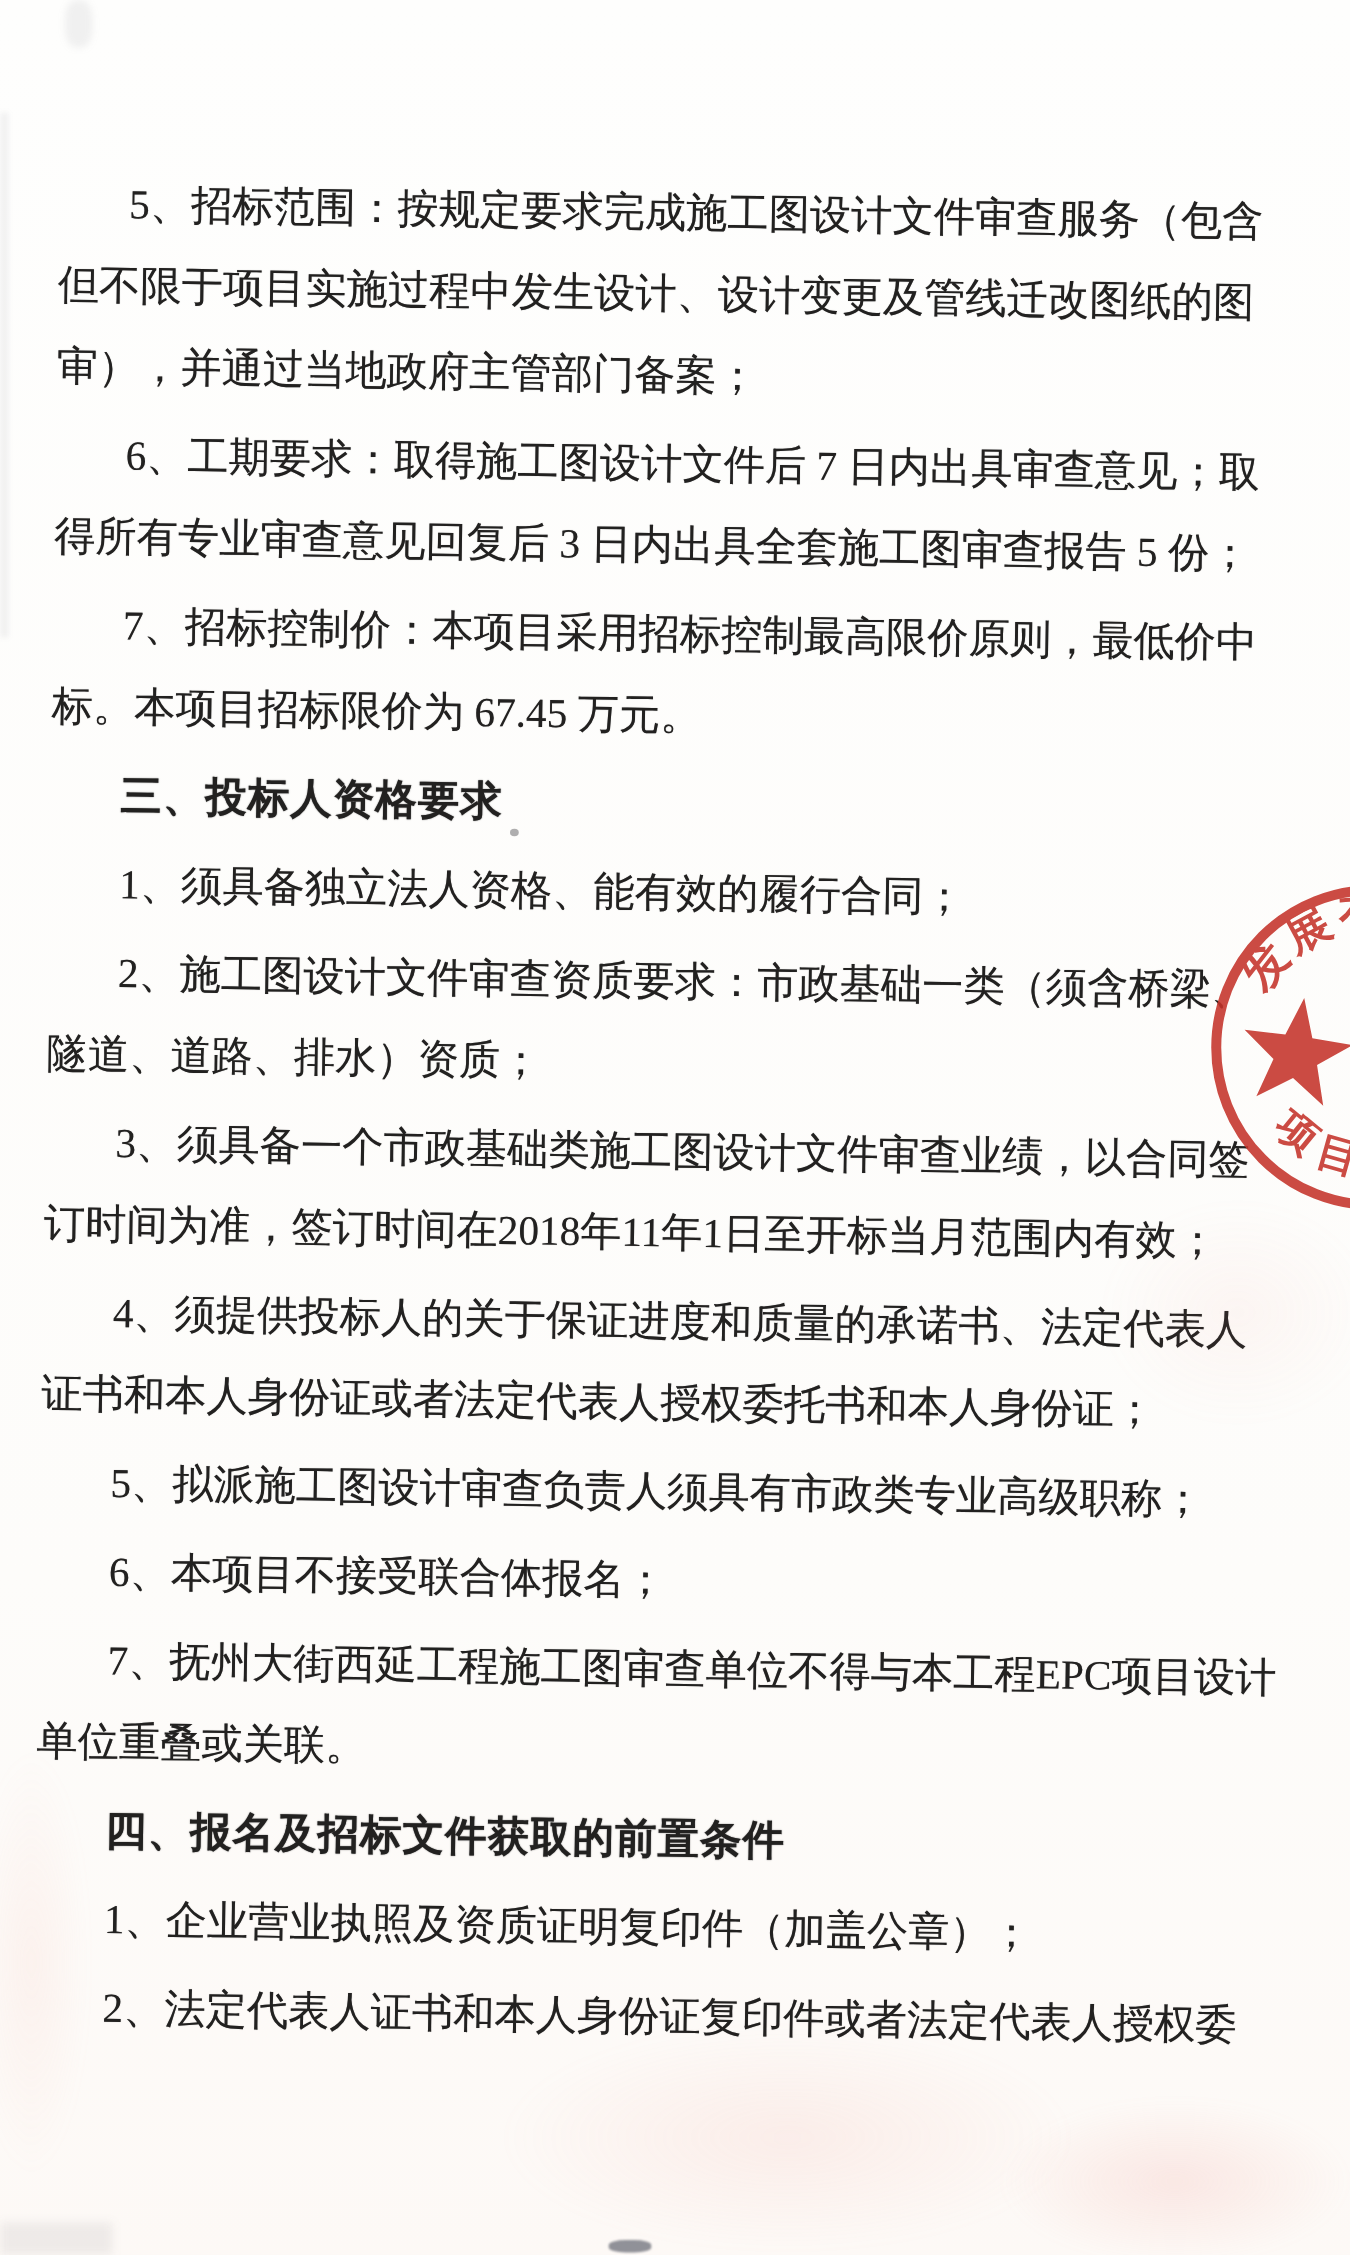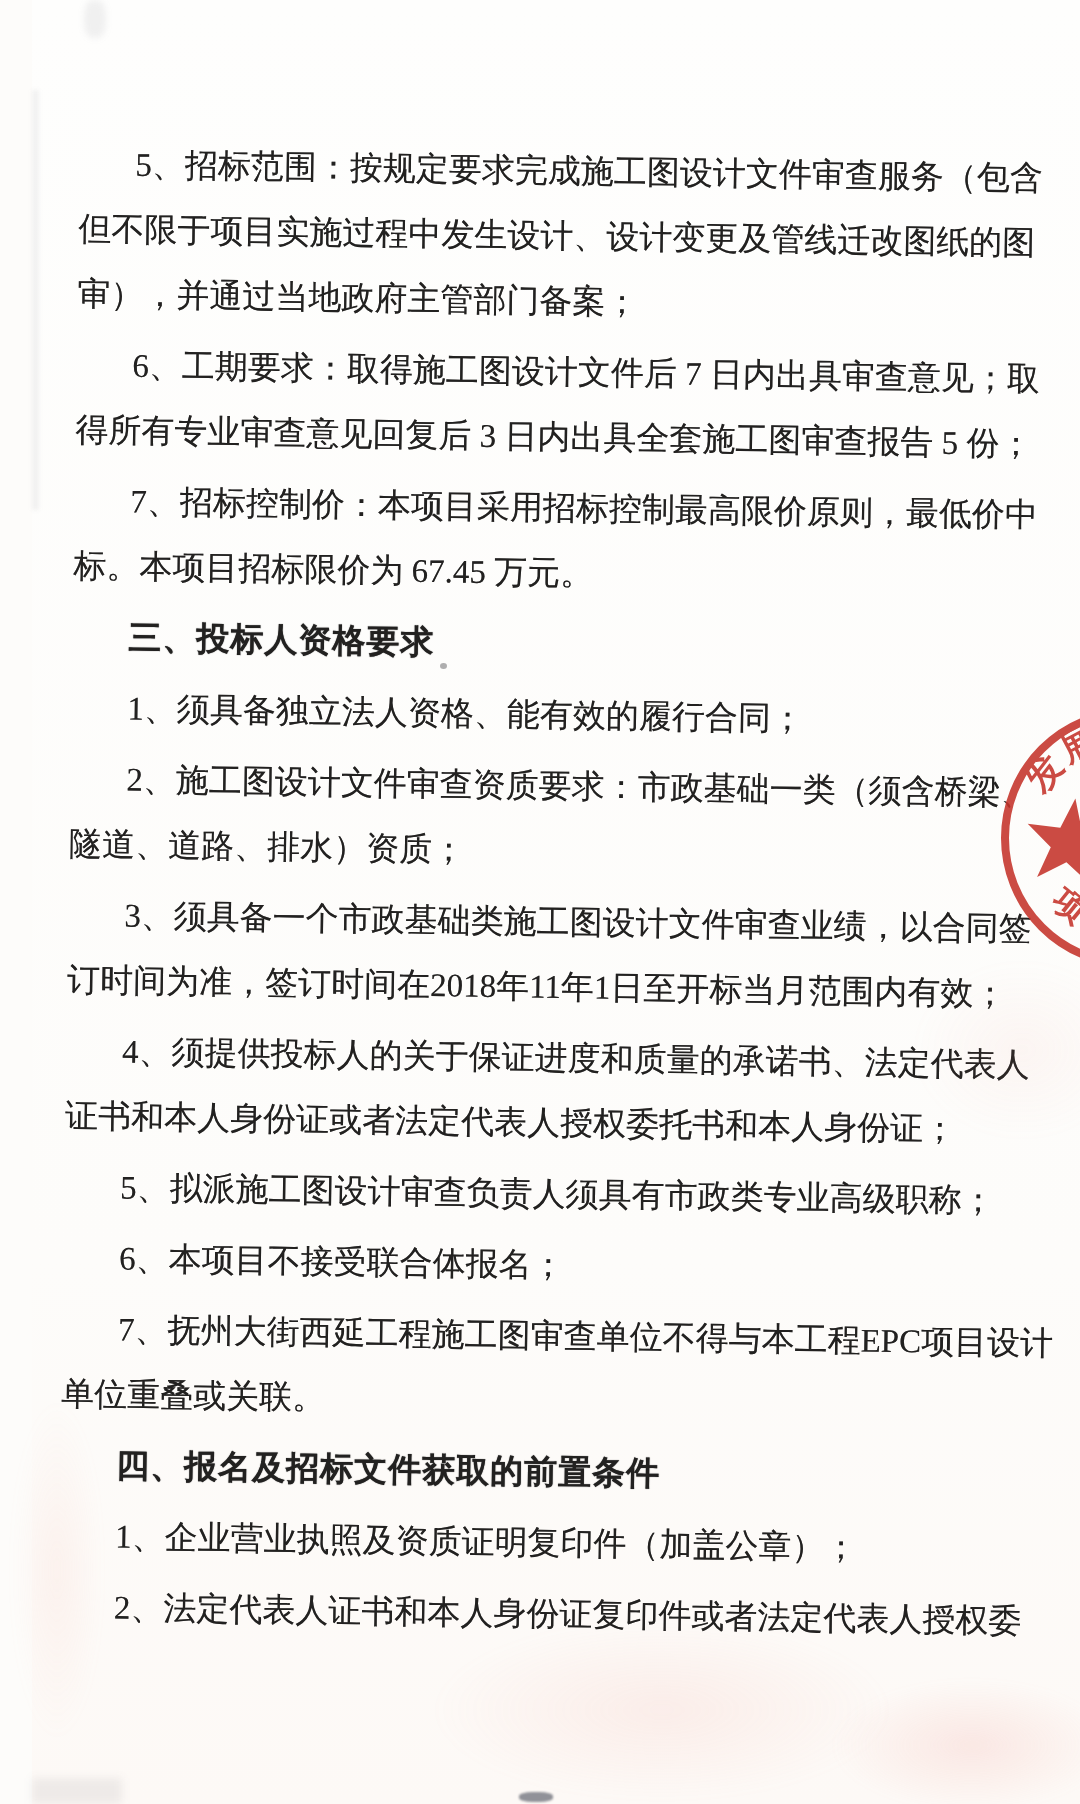--- a/index.html
+++ b/index.html
@@ -5,21 +5,20 @@
   html,body{margin:0;padding:0;}
   body{
     width:1080px;height:1804px;
     position:relative;overflow:hidden;
     background:#fdfcfa;
     font-family:"Liberation Serif", serif;
   }
   .page{
     position:absolute;inset:0;
     background:linear-gradient(180deg,#fefefd 0%, #fdfcfa 70%, #fdf9f6 100%);
-    margin-left:32px;
   }
   .sheet{
     position:absolute;left:0;top:0;width:1080px;
     padding:132px 32px 0 48px;
     box-sizing:border-box;
     transform:rotate(0.85deg);
     transform-origin:60px 120px;
     color:#222120;
   }
   .para{

